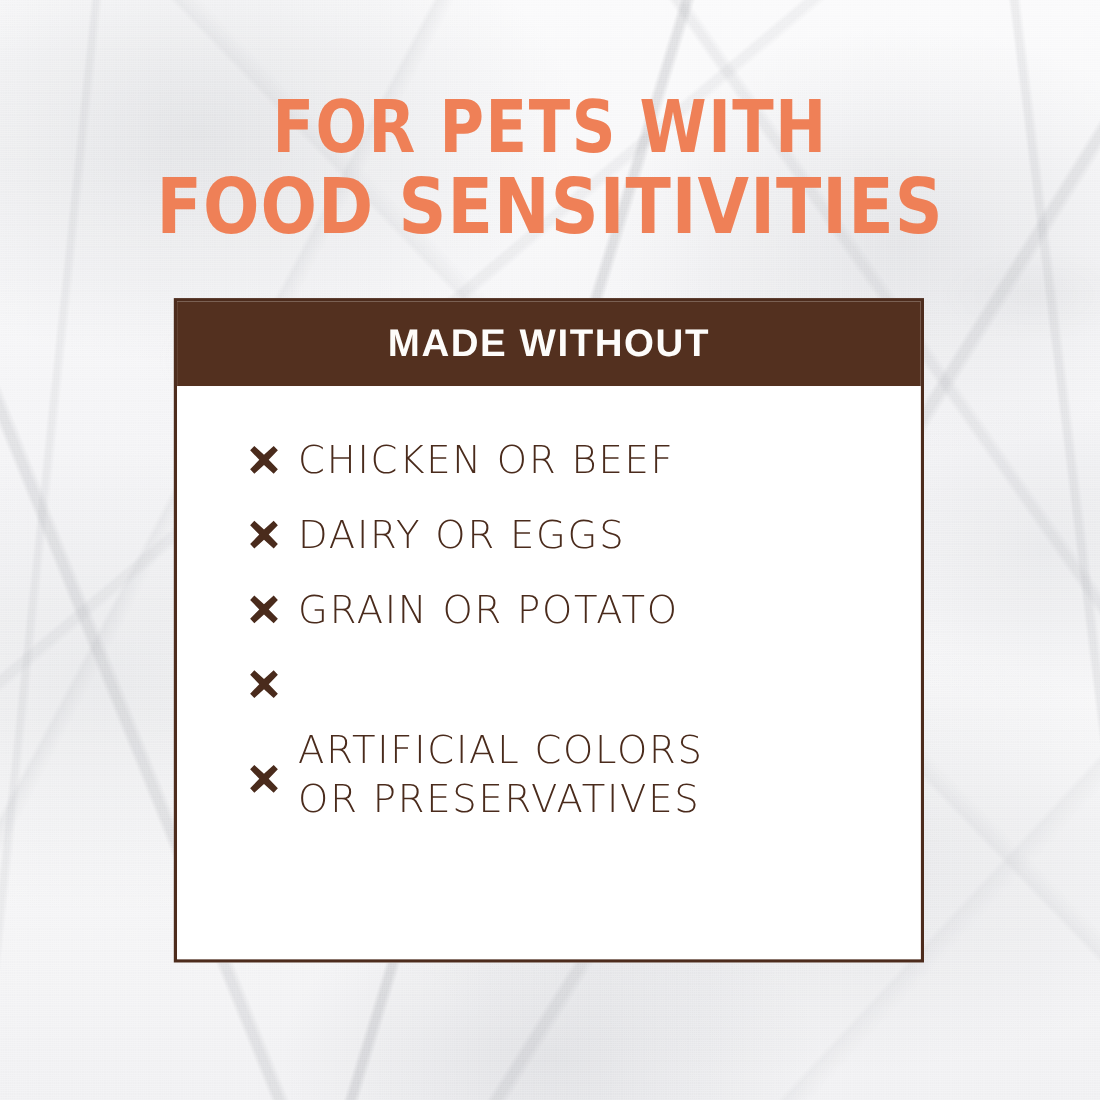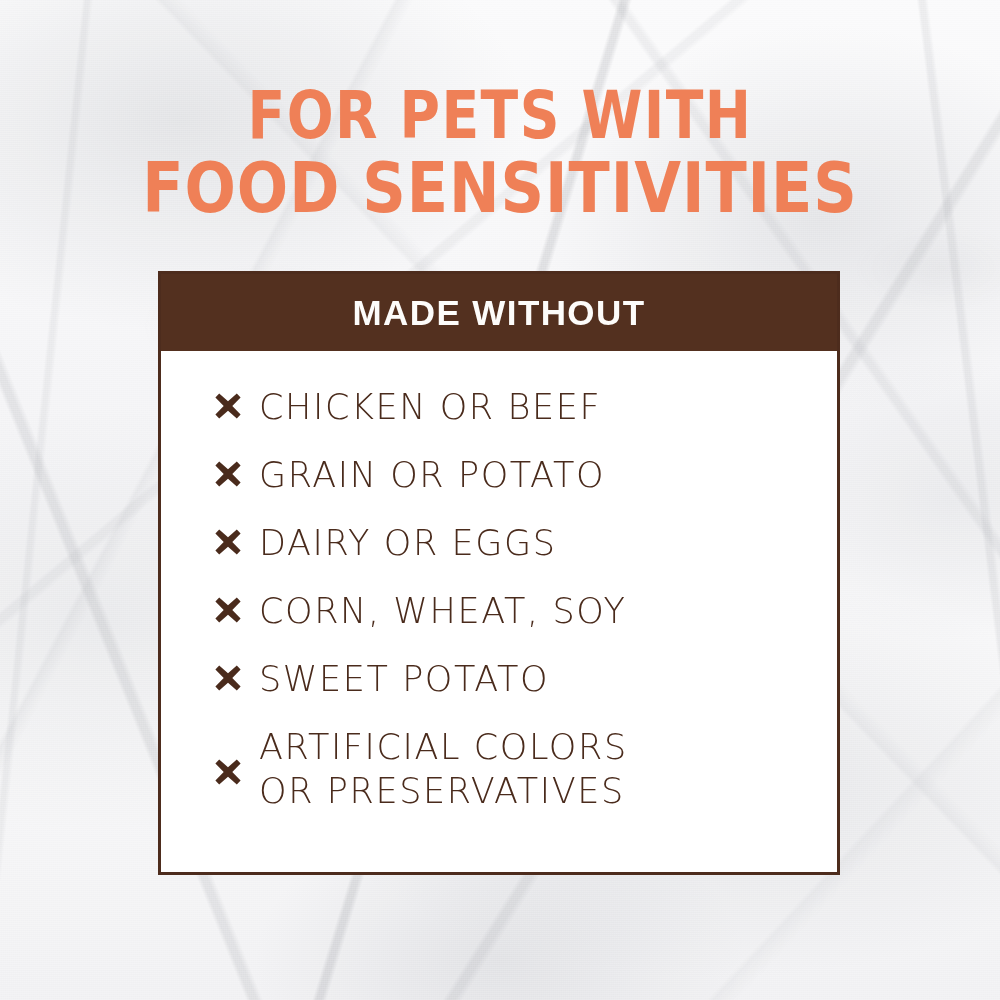--- a/index.html
+++ b/index.html
@@ -130,21 +130,21 @@
   }
   .card-body {
     flex: 1 1 auto;
     background: #ffffff;
     padding: 34px 0 0 0;
   }
 
   
   .avoid-list {
     list-style: none;
-    margin: 0;
+    margin: 12px;
     padding: 0 30px 0 52px;
   }
   .avoid-item {
     display: flex;
     align-items: flex-start;
     margin-bottom: 24px;
   }
   .avoid-item:last-child { margin-bottom: 0; align-items: center; }
 
   .x-icon {
@@ -199,49 +199,40 @@
           </span>
           <span class="avoid-text">CHICKEN OR BEEF</span>
         </li>
 
         <li class="avoid-item">
           <span class="x-icon">
             <svg viewBox="0 0 30 30" xmlns="http://www.w3.org/2000/svg" aria-hidden="true">
               <path fill="#4a2b1c" d="M6.2 2.4 L15 10.3 L23.8 2.4 L27.6 6.4 L19.3 15 L27.6 23.6 L23.8 27.6 L15 19.7 L6.2 27.6 L2.4 23.6 L10.7 15 L2.4 6.4 Z"></path>
             </svg>
           </span>
+          <span class="avoid-text">DAIRY OR EGGS</span>
+        </li>
+
+        <li class="avoid-item">
+          <span class="x-icon">
+            <svg viewBox="0 0 30 30" xmlns="http://www.w3.org/2000/svg" aria-hidden="true">
+              <path fill="#4a2b1c" d="M6.2 2.4 L15 10.3 L23.8 2.4 L27.6 6.4 L19.3 15 L27.6 23.6 L23.8 27.6 L15 19.7 L6.2 27.6 L2.4 23.6 L10.7 15 L2.4 6.4 Z"></path>
+            </svg>
+          </span>
           <span class="avoid-text">GRAIN OR POTATO</span>
         </li>
 
         <li class="avoid-item">
           <span class="x-icon">
             <svg viewBox="0 0 30 30" xmlns="http://www.w3.org/2000/svg" aria-hidden="true">
               <path fill="#4a2b1c" d="M6.2 2.4 L15 10.3 L23.8 2.4 L27.6 6.4 L19.3 15 L27.6 23.6 L23.8 27.6 L15 19.7 L6.2 27.6 L2.4 23.6 L10.7 15 L2.4 6.4 Z"></path>
             </svg>
           </span>
-          <span class="avoid-text">DAIRY OR EGGS</span>
-        </li>
-
-        <li class="avoid-item">
-          <span class="x-icon">
-            <svg viewBox="0 0 30 30" xmlns="http://www.w3.org/2000/svg" aria-hidden="true">
-              <path fill="#4a2b1c" d="M6.2 2.4 L15 10.3 L23.8 2.4 L27.6 6.4 L19.3 15 L27.6 23.6 L23.8 27.6 L15 19.7 L6.2 27.6 L2.4 23.6 L10.7 15 L2.4 6.4 Z"></path>
-            </svg>
-          </span>
-          <span class="avoid-text">CORN, WHEAT, SOY</span>
-        </li>
-
-        <li class="avoid-item">
-          <span class="x-icon">
-            <svg viewBox="0 0 30 30" xmlns="http://www.w3.org/2000/svg" aria-hidden="true">
-              <path fill="#4a2b1c" d="M6.2 2.4 L15 10.3 L23.8 2.4 L27.6 6.4 L19.3 15 L27.6 23.6 L23.8 27.6 L15 19.7 L6.2 27.6 L2.4 23.6 L10.7 15 L2.4 6.4 Z"></path>
-            </svg>
-          </span>
-          <span class="avoid-text">SWEET POTATO</span>
-        </li>
+        </li>
+
 
 
         <li class="avoid-item">
           <span class="x-icon">
             <svg viewBox="0 0 30 30" xmlns="http://www.w3.org/2000/svg" aria-hidden="true">
               <path fill="#4a2b1c" d="M6.2 2.4 L15 10.3 L23.8 2.4 L27.6 6.4 L19.3 15 L27.6 23.6 L23.8 27.6 L15 19.7 L6.2 27.6 L2.4 23.6 L10.7 15 L2.4 6.4 Z"></path>
             </svg>
           </span>
           <span class="avoid-text">ARTIFICIAL COLORS
 OR PRESERVATIVES</span>

